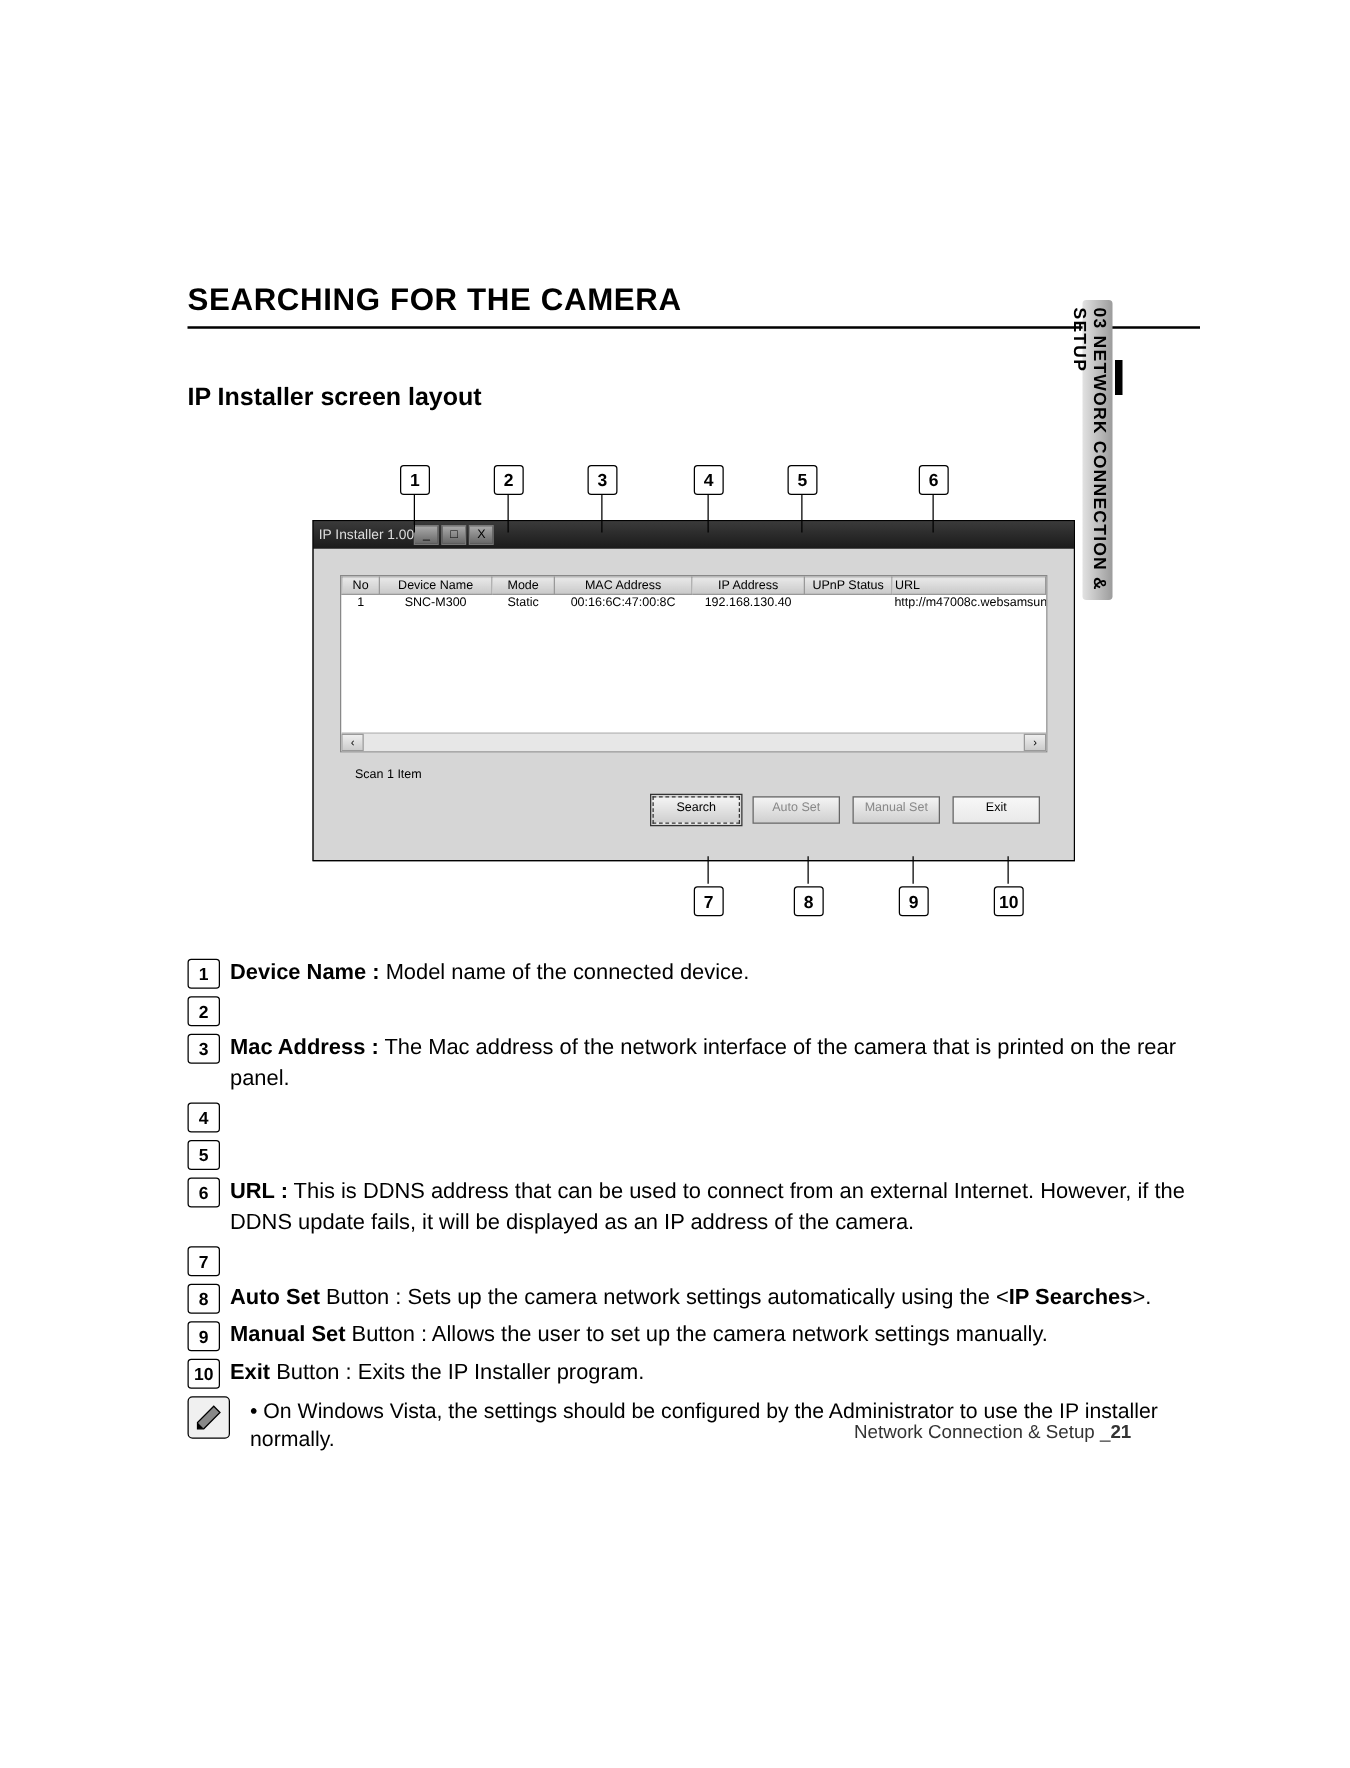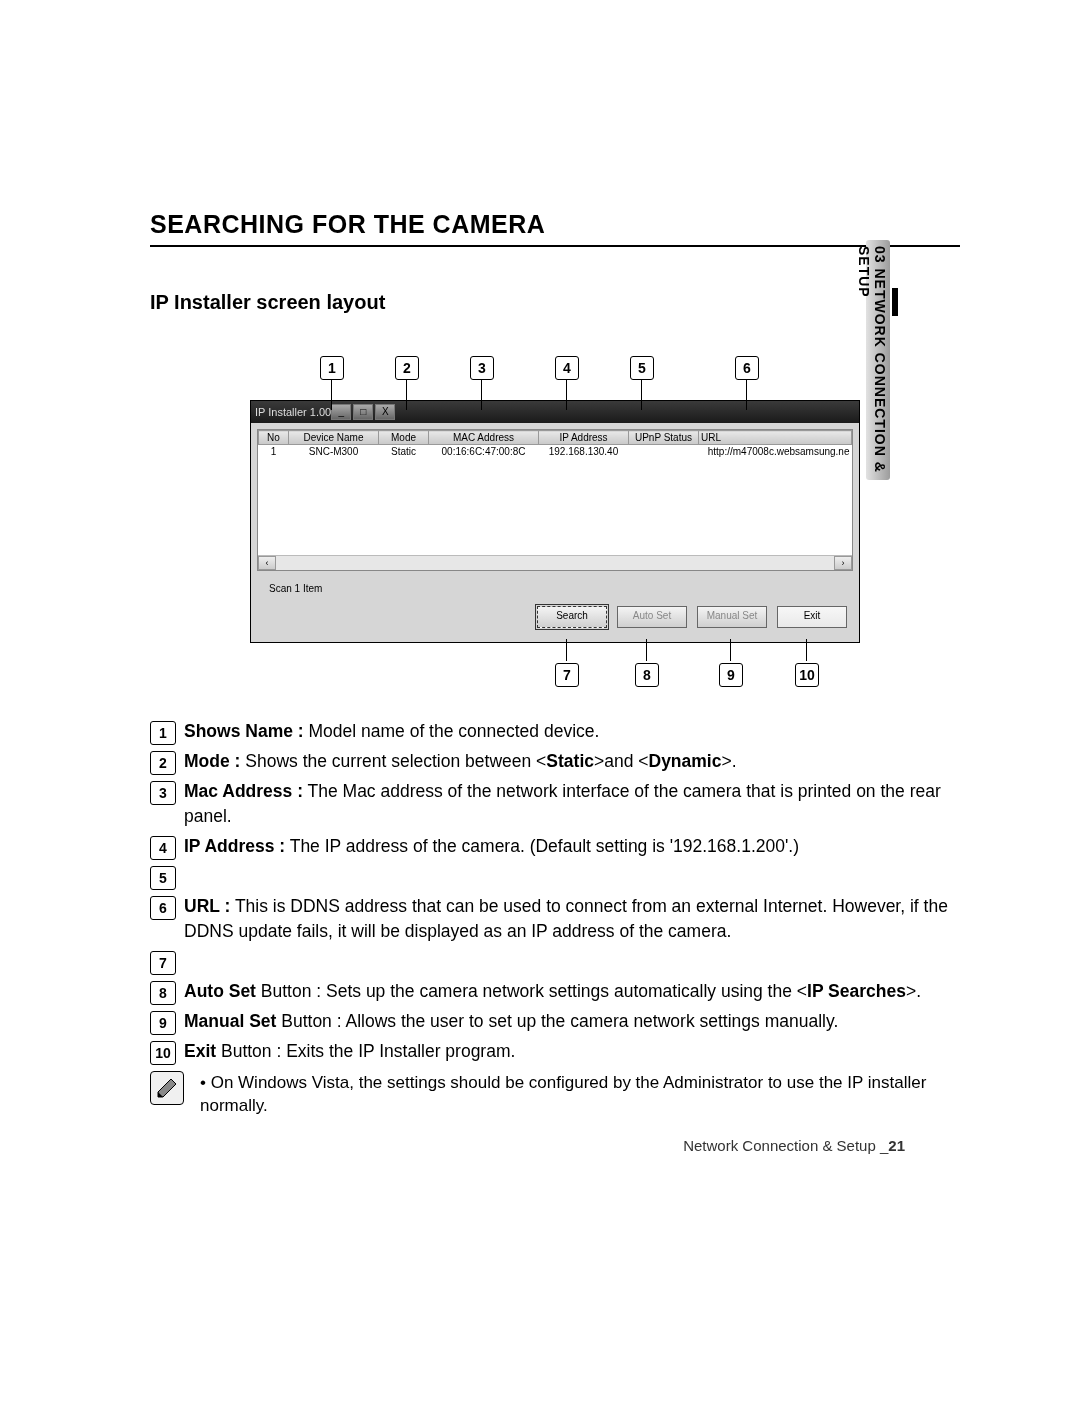--- a/index.html
+++ b/index.html
@@ -57,21 +57,21 @@
     width: 6px;
     height: 28px;
     background: #000;
   }
   .section-title {
     font-size: 25px;
     font-weight: bold;
     letter-spacing: 0.5px;
     border-bottom: 2px solid #000;
     padding-bottom: 6px;
-    margin-top: 0;
+    margin-top: 16px;
   }
   .subsection-title {
     font-size: 20px;
     font-weight: bold;
     margin-top: 44px;
   }
   
   .screenshot-wrap {
     position: relative;
     margin: 42px auto 0 auto;
@@ -123,21 +123,21 @@
     height: 14px;
     border: 1px solid #777;
     background: linear-gradient(#aaa, #666);
     color: #000;
     font-size: 10px;
     line-height: 14px;
     text-align: center;
   }
   .inner-panel {
     background: #d6d6d6;
-    padding: 6px;
+    padding: 21px;
   }
   .list-frame {
     background: #fff;
     border: 1px solid #888;
     height: 140px;
     position: relative;
     overflow: hidden;
   }
   table.device-table {
     width: 100%;
@@ -367,43 +367,37 @@
       <div class="callout" style="left:469px; top:6px">9</div>
       <div class="callout" style="left:545px; top:6px">10</div>
     </div>
   </div>
 
   <div class="desc-list">
 
     <div class="desc-item">
       <div class="num">1</div>
       <div class="text">
-        <b>Shows Name :</b><span> Model name of the connected device.</span>
+        <b>Device Name :</b><span> Model name of the connected device.</span>
       </div>
     </div>
 
     <div class="desc-item">
       <div class="num">2</div>
-      <div class="text">
-        <b>Mode :</b><span> Shows the current selection between &lt;</span><b>Static</b><span>&gt;and &lt;</span><b>Dynamic</b><span>&gt;.</span>
-      </div>
     </div>
 
     <div class="desc-item">
       <div class="num">3</div>
       <div class="text">
         <b>Mac Address :</b><span> The Mac address of the network interface of the camera that is printed on the rear panel.</span>
       </div>
     </div>
 
     <div class="desc-item">
       <div class="num">4</div>
-      <div class="text">
-        <b>IP Address :</b><span> The IP address of the camera. (Default setting is '192.168.1.200'.)</span>
-      </div>
     </div>
 
     <div class="desc-item">
       <div class="num">5</div>
     </div>
 
     <div class="desc-item">
       <div class="num">6</div>
       <div class="text">
         <b>URL :</b><span> This is DDNS address that can be used to connect from an external Internet. However, if the DDNS update fails, it will be displayed as an IP address of the camera.</span>

